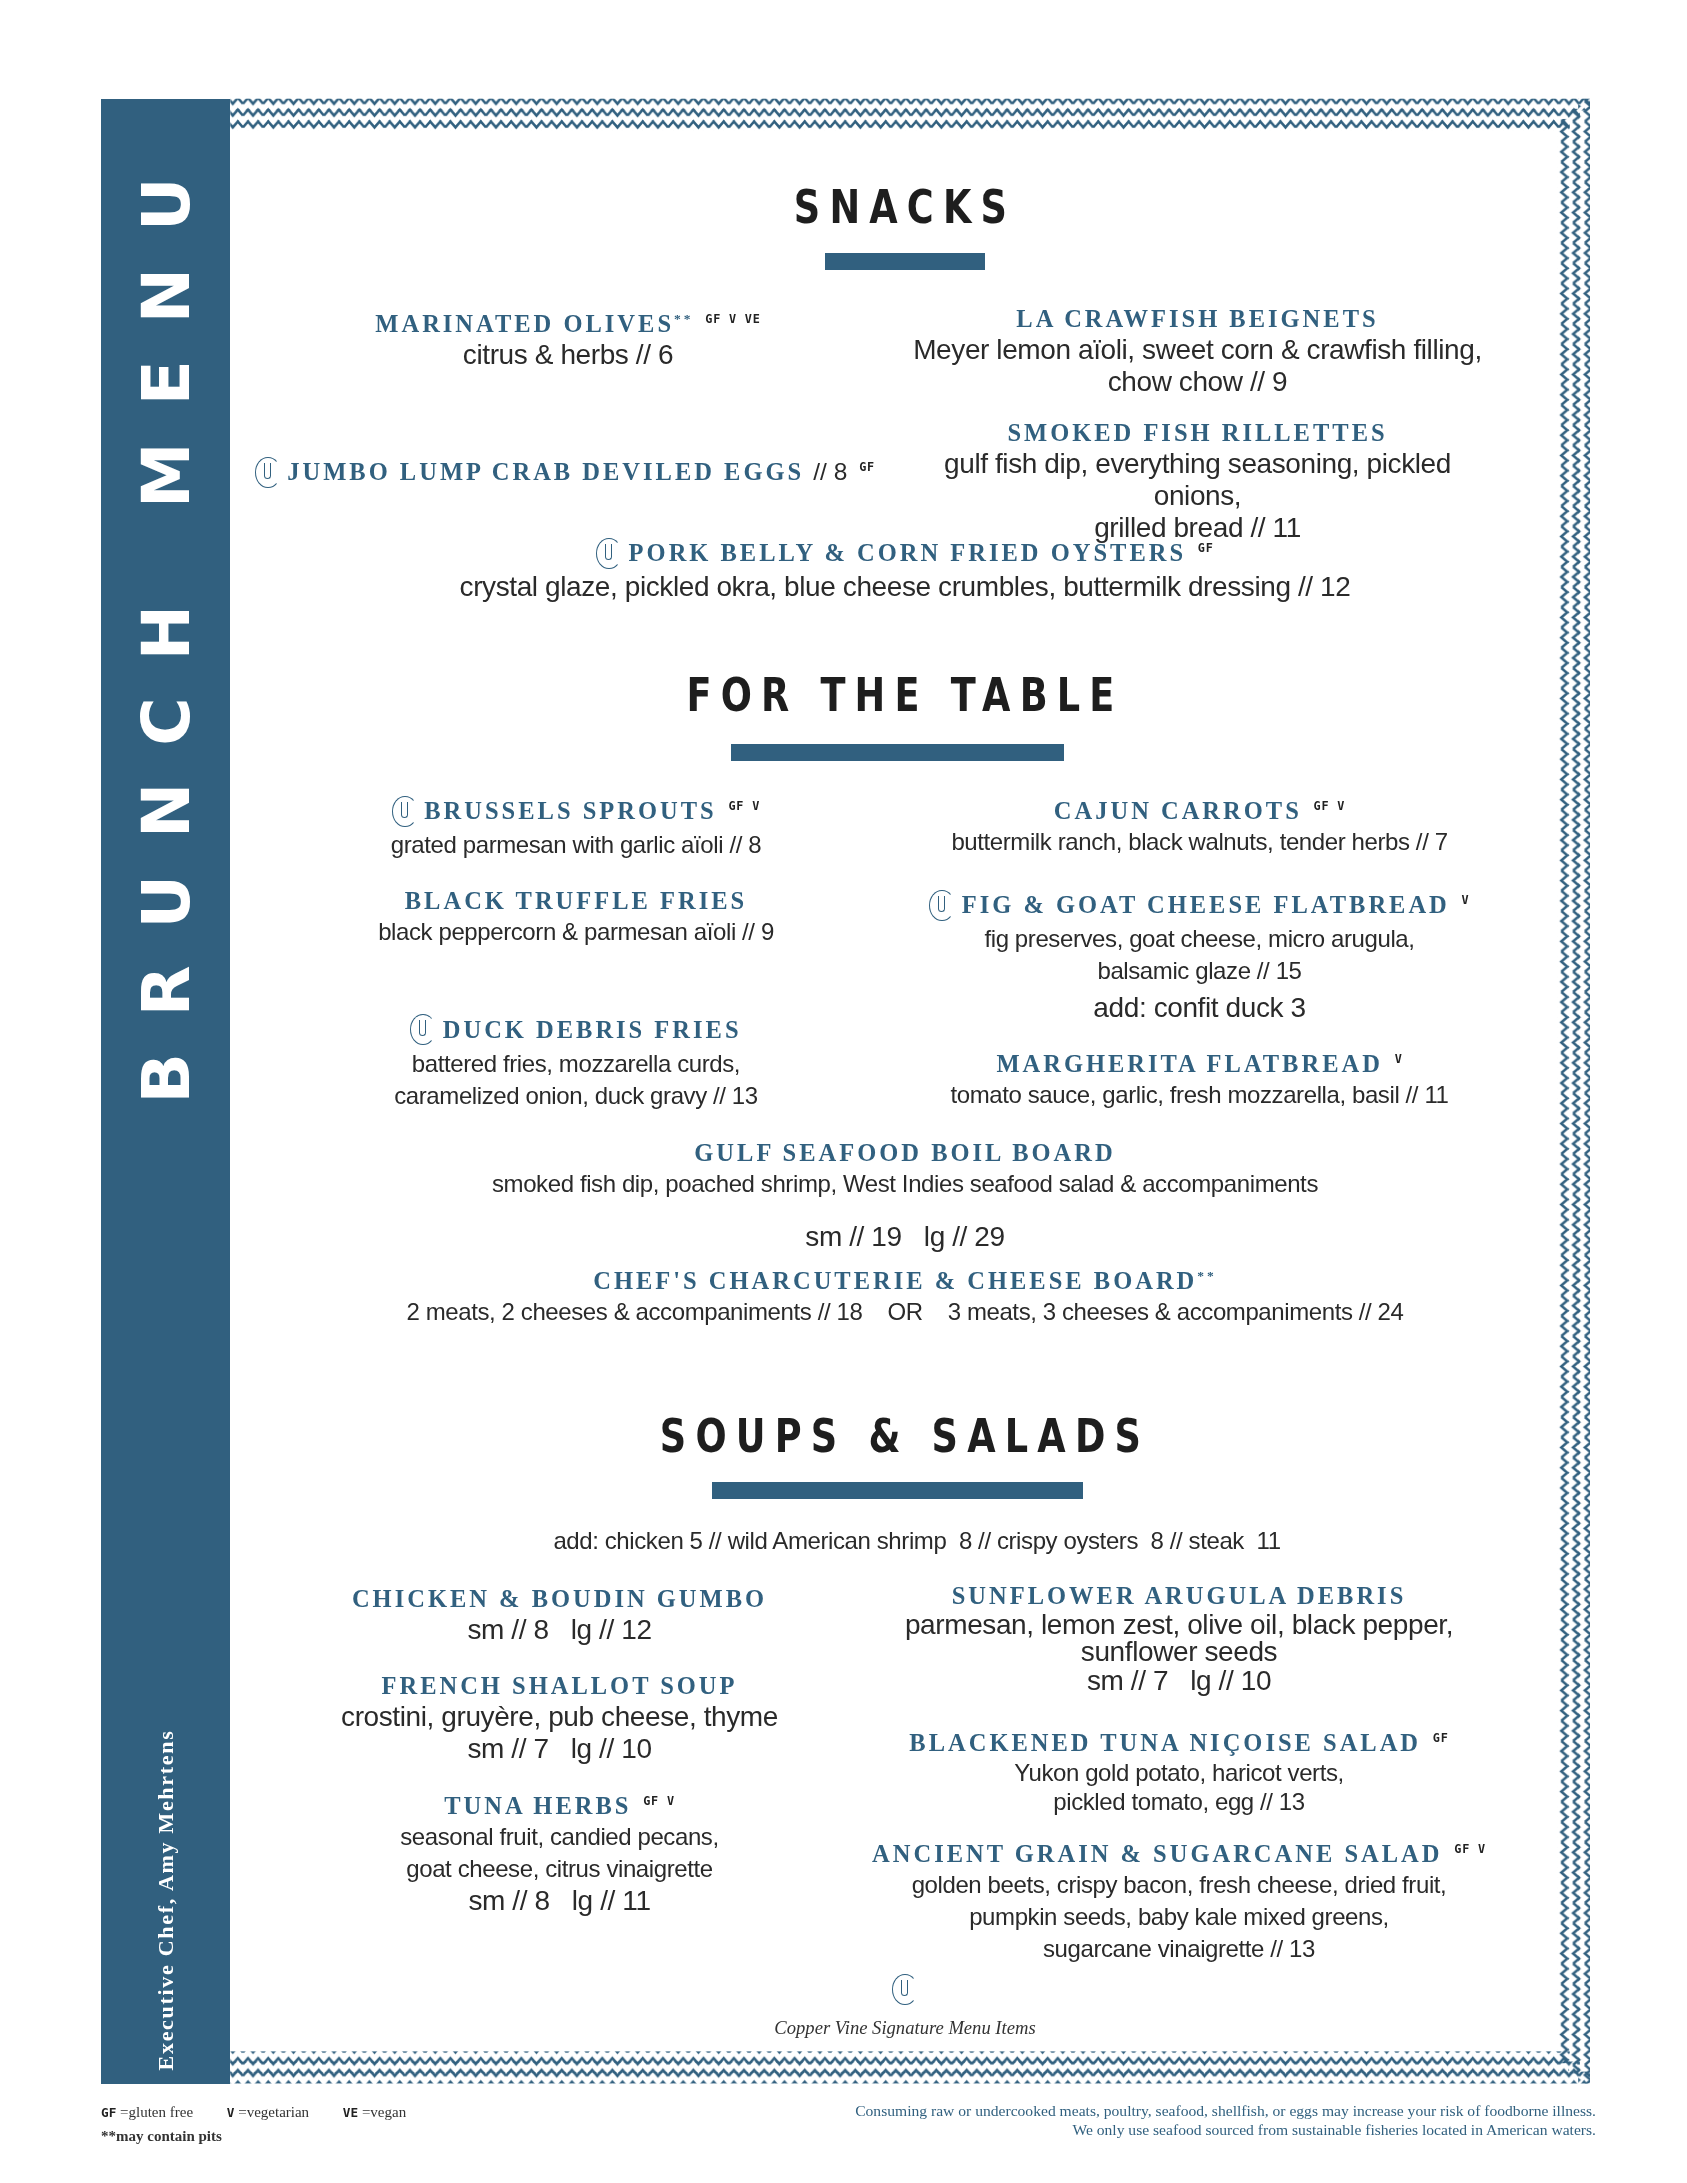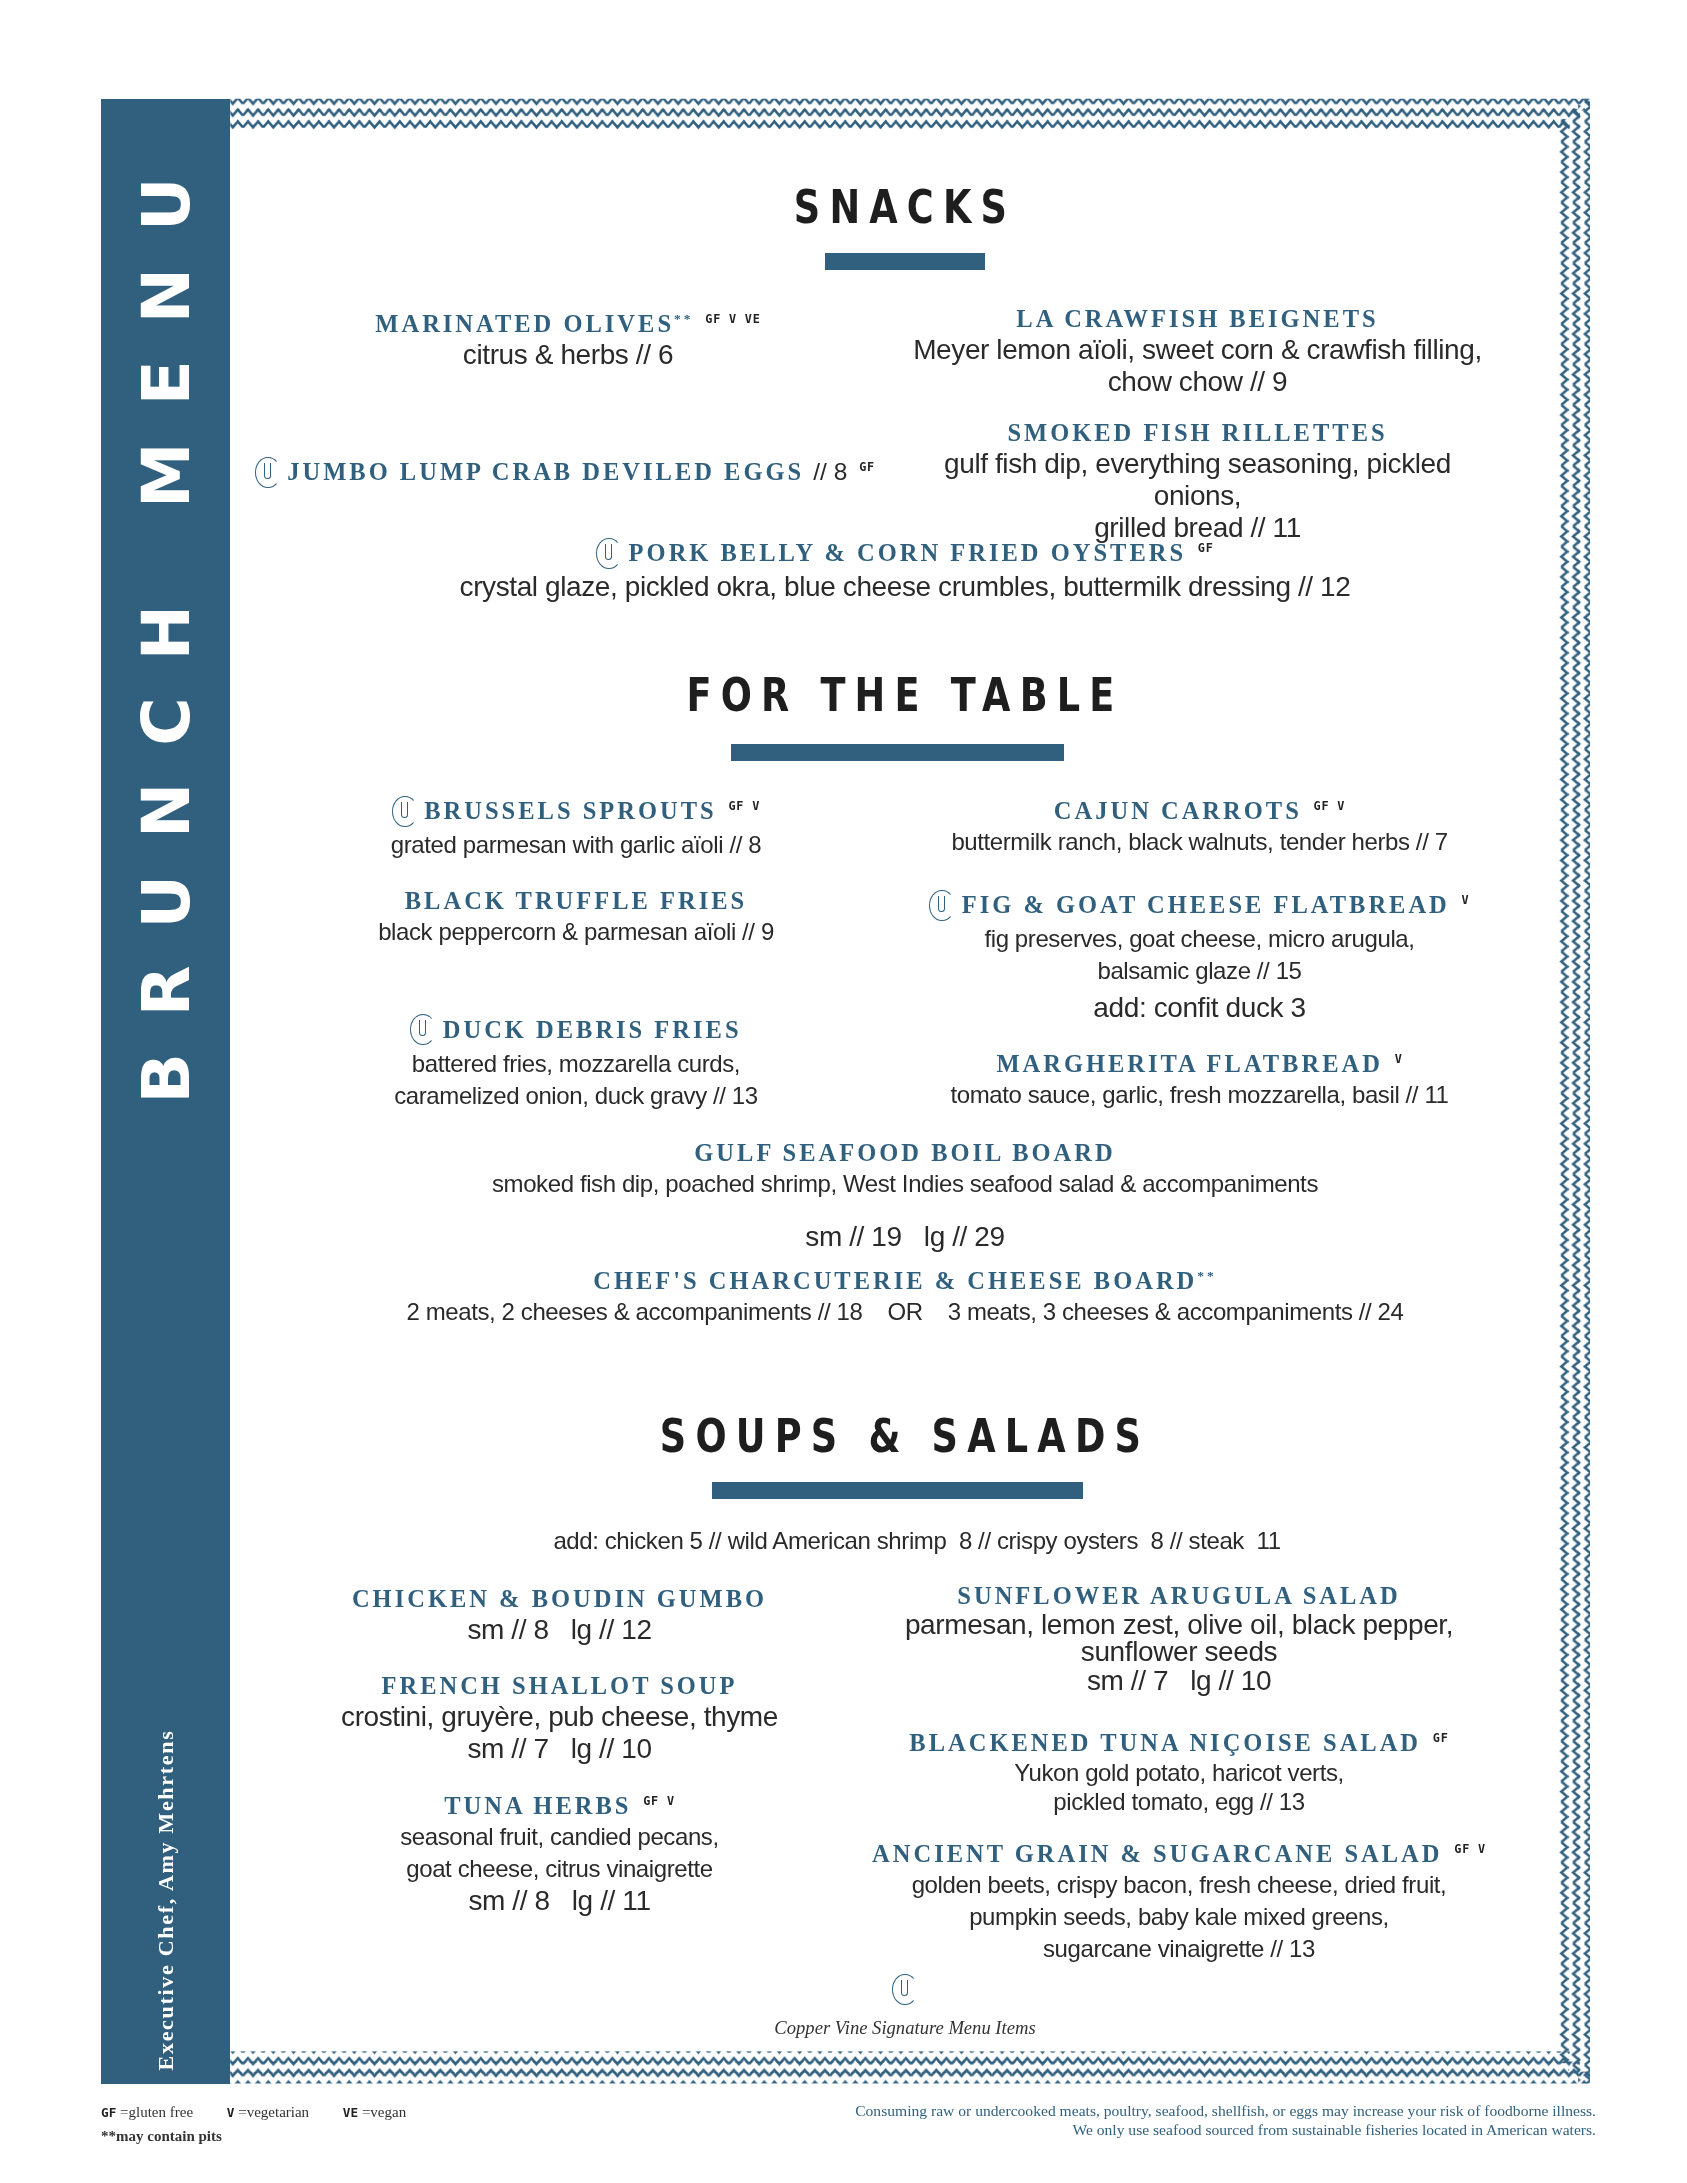--- a/index.html
+++ b/index.html
@@ -174,21 +174,21 @@
   </div>
 
   <div class="item" style="left:110px; top:1687px; width:439px;">
     <div class="iname"><span>TUNA HERBS</span><span class="tag">GF V</span></div>
     <div class="idesc">seasonal fruit, candied pecans,</div>
     <div class="idesc">goat cheese, citrus vinaigrette</div>
     <div class="idesc sm" style="white-space:pre;">sm // 8   lg // 11</div>
   </div>
 
   <div class="item" style="left:641px; top:1482px; width:616px;">
-    <div class="iname">SUNFLOWER ARUGULA SALAD</div>
+    <div class="iname">SUNFLOWER ARUGULA DEBRIS</div>
     <div class="idesc sm" style="line-height:27px;">parmesan, lemon zest, olive oil, black pepper,</div>
     <div class="idesc sm" style="line-height:27px;">sunflower seeds</div>
     <div class="idesc sm" style="white-space:pre;">sm // 7   lg // 10</div>
   </div>
 
   <div class="item" style="left:641px; top:1624px; width:616px;">
     <div class="iname"><span>BLACKENED TUNA NIÇOISE SALAD</span><span class="tag">GF</span></div>
     <div class="idesc" style="line-height:29px;">Yukon gold potato, haricot verts,</div>
     <div class="idesc" style="line-height:29px;">pickled tomato, egg // 13</div>
   </div>

